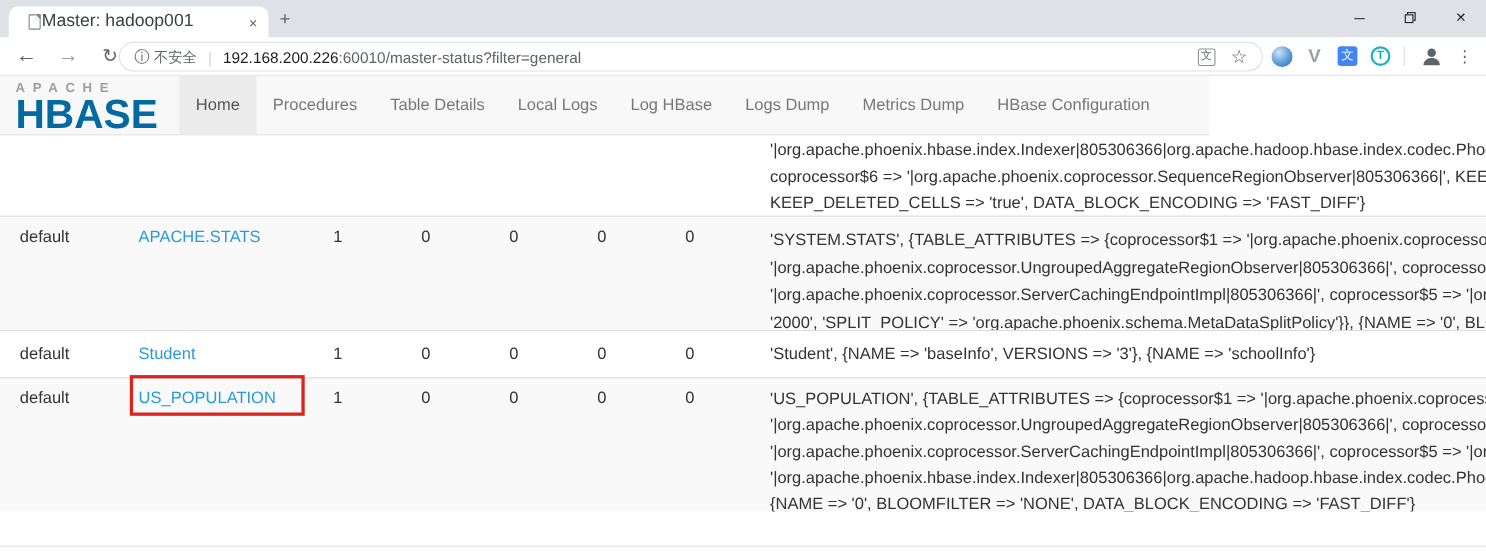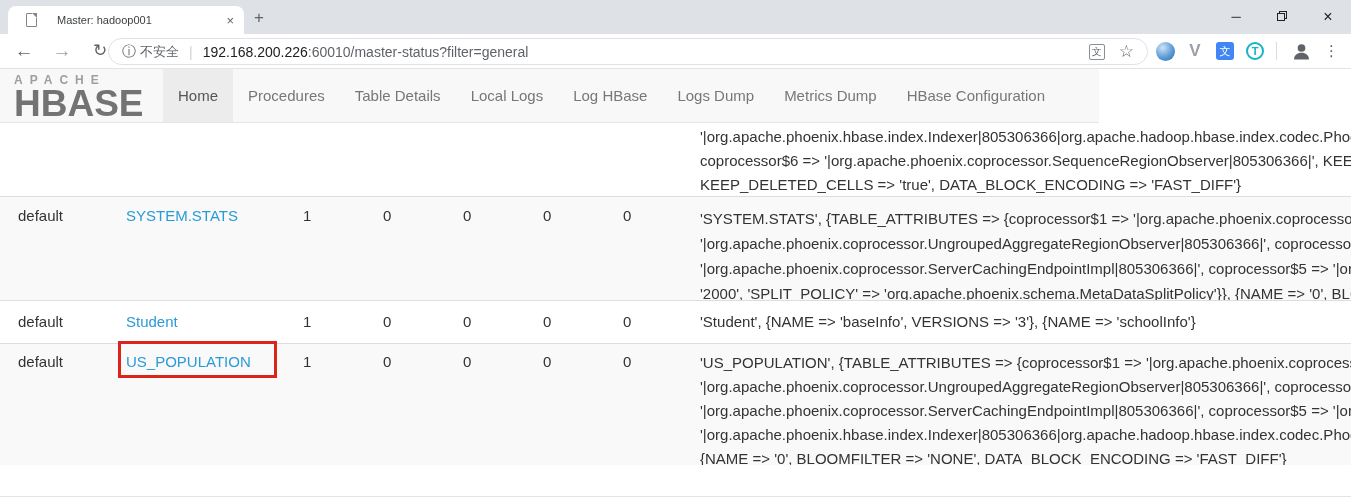--- a/index.html
+++ b/index.html
@@ -7,21 +7,21 @@
   .stage { position:relative; width:1351px; height:502px; overflow:hidden; background:#fff; }
 
   
   .titlebar { position:absolute; left:0; top:0; width:1351px; height:34px; background:#dee1e6; }
   .tab { position:absolute; left:8px; top:6px; width:236px; height:28px; background:#fff;
          border-radius:8px 8px 0 0; display:flex; align-items:center; }
   .favicon { position:relative; width:11px; height:14px; border:1.5px solid #80868b;
              border-radius:1px; margin-left:18px; background:#fff; }
   .favicon::after { content:""; position:absolute; right:-1px; top:-1px; width:0; height:0;
              border-left:5px solid #dee1e6; border-left-color:#fff; border-top:5px solid #80868b; }
-  .tab-title { margin-left:20px; font-size:11px; color:#3c4043; white-space:nowrap; overflow:hidden; width:150px; }
+  .tab-title { margin-left:1px; font-size:16px; color:#3c4043; white-space:nowrap; overflow:hidden; width:150px; }
   .tab-close { margin-left:auto; margin-right:10px; font-size:13px; color:#5f6368; cursor:pointer; }
   .newtab-btn { position:absolute; left:254px; top:8px; font-size:17px; color:#5f6368; }
   .win-controls { position:absolute; right:0; top:0; height:34px; display:flex; align-items:center; }
   .win-btn { width:46px; text-align:center; font-size:13px; color:#202124; line-height:34px; }
   .restore-glyph { position:relative; display:inline-block; width:10px; height:10px; }
   .restore-glyph .r1 { position:absolute; left:0; bottom:0; width:8px; height:8px; border:1.1px solid #202124; background:#dee1e6; }
   .restore-glyph .r2 { position:absolute; right:0; top:0; width:8px; height:8px; border:1.1px solid #202124; }
 
   
   .toolbar { position:absolute; left:0; top:34px; width:1351px; height:35px; background:#fff;
@@ -49,21 +49,21 @@
            font-size:11px; font-weight:bold; text-align:center; line-height:14px; }
   .chrome-sep { width:1px; height:18px; background:#dadce0; margin:0 6px; }
   .avatar { width:21px; height:21px; margin:0 8px; }
   .menu-dots { font-size:15px; color:#5f6368; margin:0 12px 0 4px; letter-spacing:0; }
 
   
   .hbase-nav { position:absolute; left:0; top:69px; width:1099px; height:54px; background:#f8f8f8;
                border-bottom:1px solid #e4e4e4; }
   .logo { position:absolute; left:14px; top:4px; width:155px; }
   .logo-top { font-size:12px; font-weight:bold; color:#9e9e9e; letter-spacing:7px; line-height:14px; }
-  .logo-bottom { font-size:37px; font-weight:900; color:#737373; letter-spacing:0px; line-height:33px; }
+  .logo-bottom { font-size:37px; font-weight:900; color:#0369a1; letter-spacing:0px; line-height:33px; }
   .nav-items { position:absolute; left:163px; top:0; height:53px; display:flex; }
   .nav-item { padding:0 15px; line-height:53px; font-size:15px; color:#777; white-space:nowrap; }
   .nav-item.active { background:#ececec; color:#555; }
 
   
   .trow { position:absolute; left:0; width:1351px; overflow:hidden; }
   .trow.striped { background:#f9f9f9; }
   .trow.bordered { border-top:1px solid #ddd; }
   .cell { position:absolute; font-size:15px; color:#333; white-space:nowrap; }
   .c-ns   { left:18px;  top:10px; }
@@ -163,21 +163,21 @@
   <div class="trow" id="row0">
     <div class="c-desc">
       <div class="dline">'|org.apache.phoenix.hbase.index.Indexer|805306366|org.apache.hadoop.hbase.index.codec.PhoenixIndexCodec|',</div>
       <div class="dline">coprocessor$6 =&gt; '|org.apache.phoenix.coprocessor.SequenceRegionObserver|805306366|', KEEP_DELETED_CELLS =&gt;</div>
       <div class="dline">KEEP_DELETED_CELLS =&gt; 'true', DATA_BLOCK_ENCODING =&gt; 'FAST_DIFF'}</div>
     </div>
   </div>
 
   <div class="trow striped bordered" id="row1">
     <div class="cell c-ns">default</div>
-    <div class="cell c-name">SYSTEM.STATS</div>
+    <div class="cell c-name">APACHE.STATS</div>
     <div class="cell c-n1">1</div>
     <div class="cell c-n2">0</div>
     <div class="cell c-n3">0</div>
     <div class="cell c-n4">0</div>
     <div class="cell c-n5">0</div>
     <div class="c-desc">
       <div class="dline">'SYSTEM.STATS', {TABLE_ATTRIBUTES =&gt; {coprocessor$1 =&gt; '|org.apache.phoenix.coprocessor.ScanRegionObserver|805306366|',</div>
       <div class="dline">'|org.apache.phoenix.coprocessor.UngroupedAggregateRegionObserver|805306366|', coprocessor$3 =&gt; '|org.apache.phoenix|',</div>
       <div class="dline">'|org.apache.phoenix.coprocessor.ServerCachingEndpointImpl|805306366|', coprocessor$5 =&gt; '|org.apache.phoenix.hbase|',</div>
       <div class="dline">'2000', 'SPLIT_POLICY' =&gt; 'org.apache.phoenix.schema.MetaDataSplitPolicy'}}, {NAME =&gt; '0', BLOOMFILTER =&gt; 'NONE',</div>

